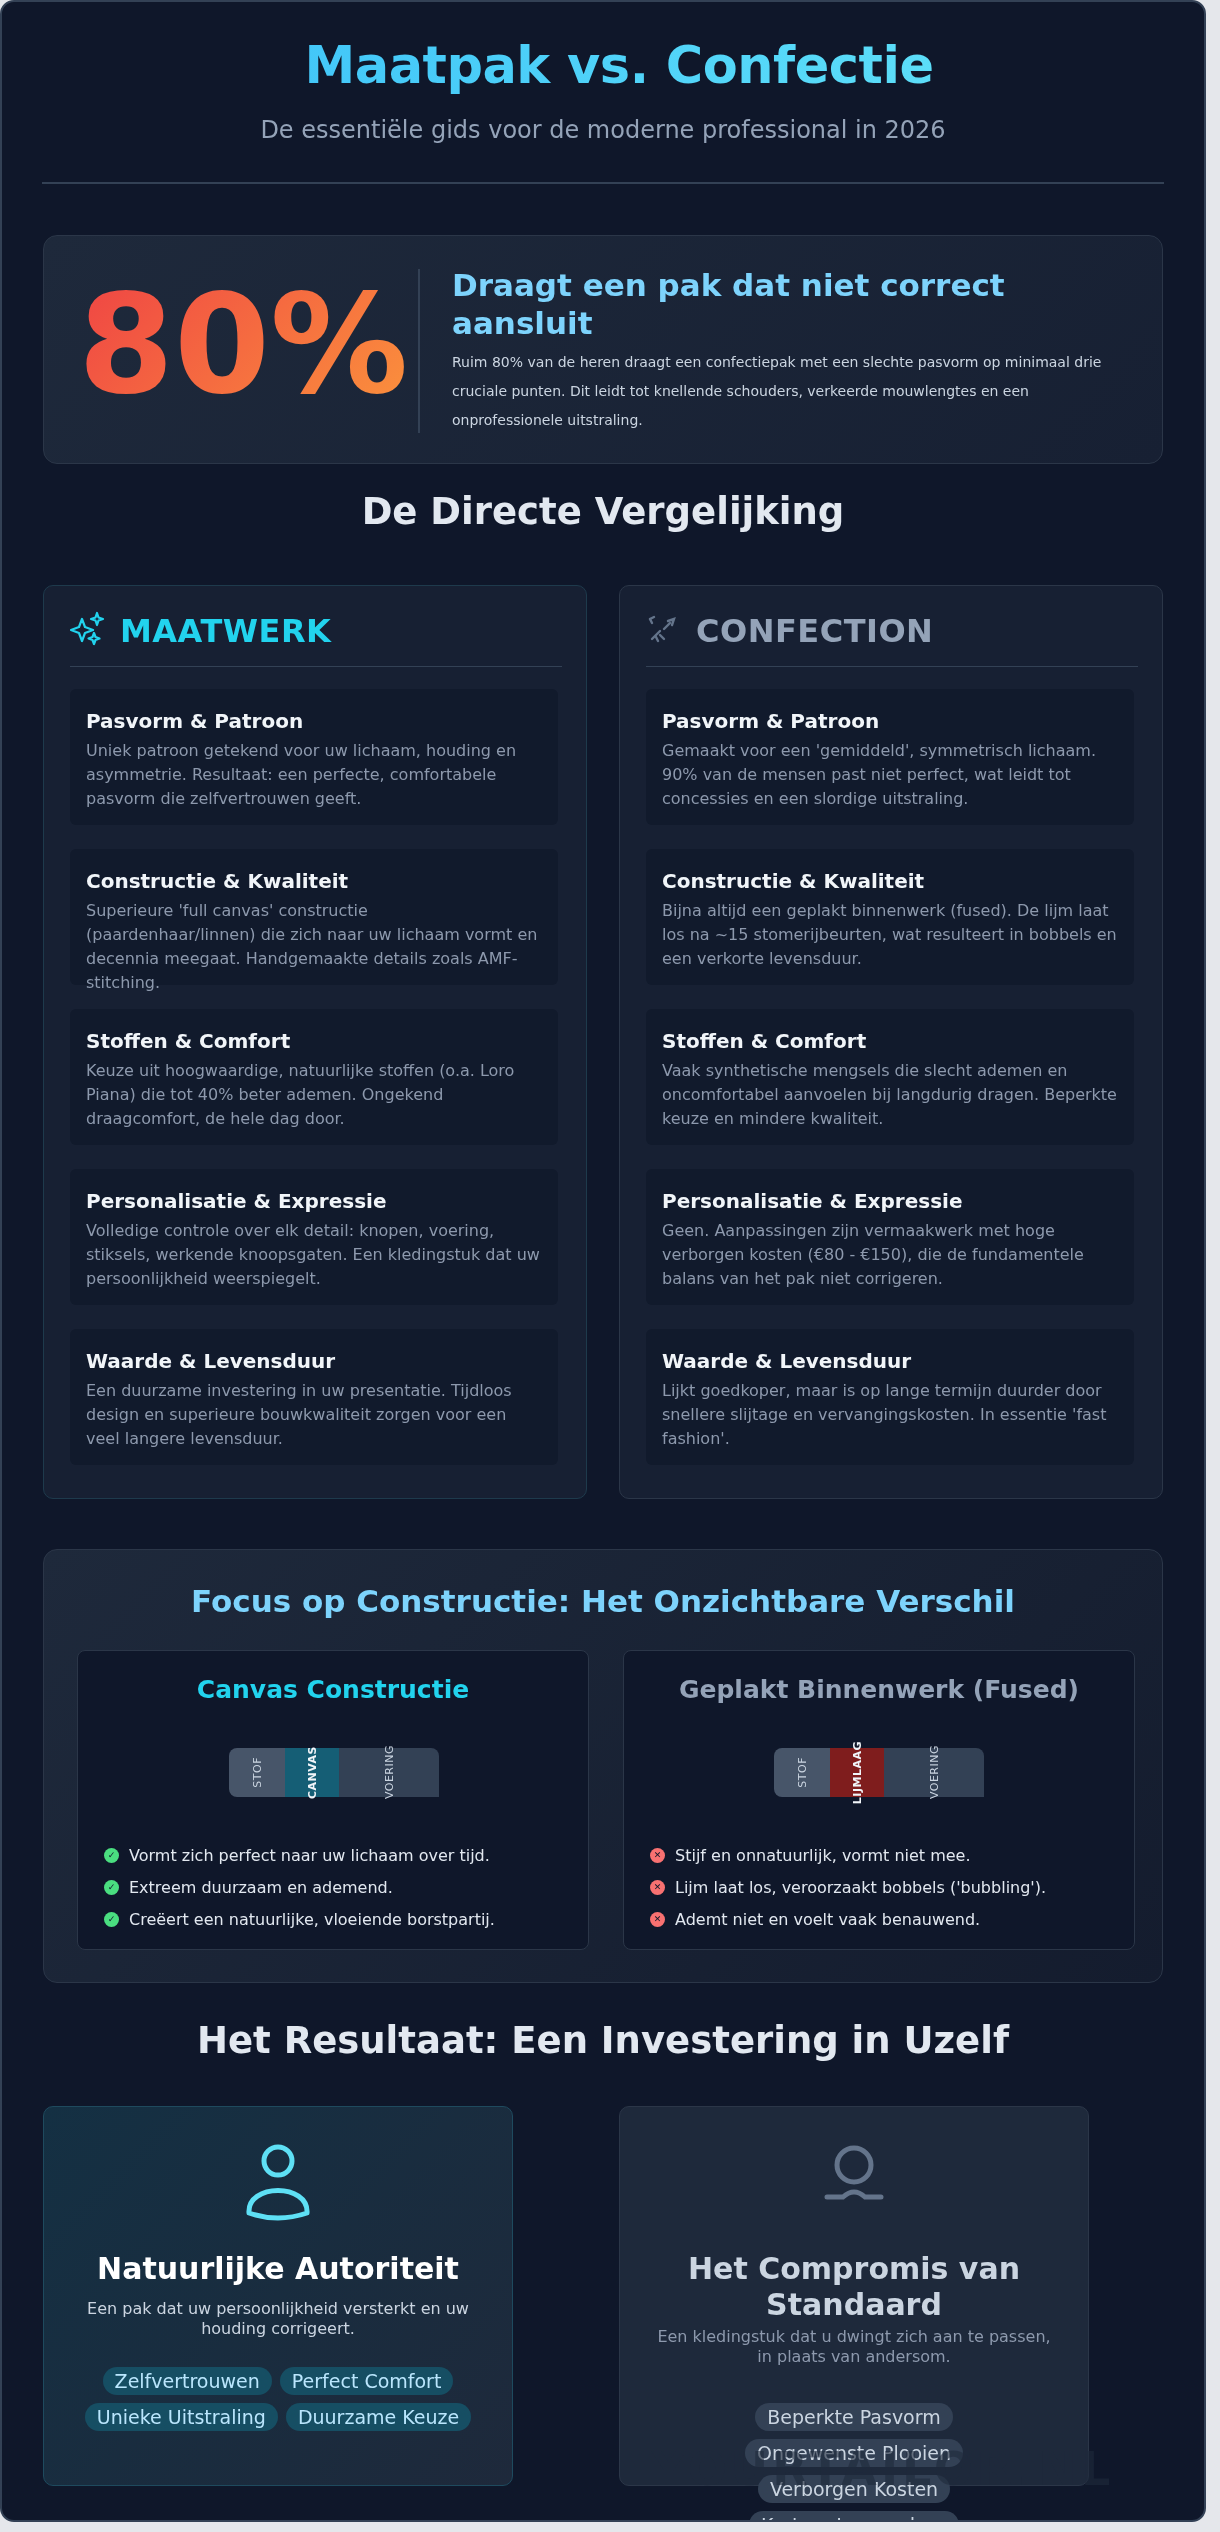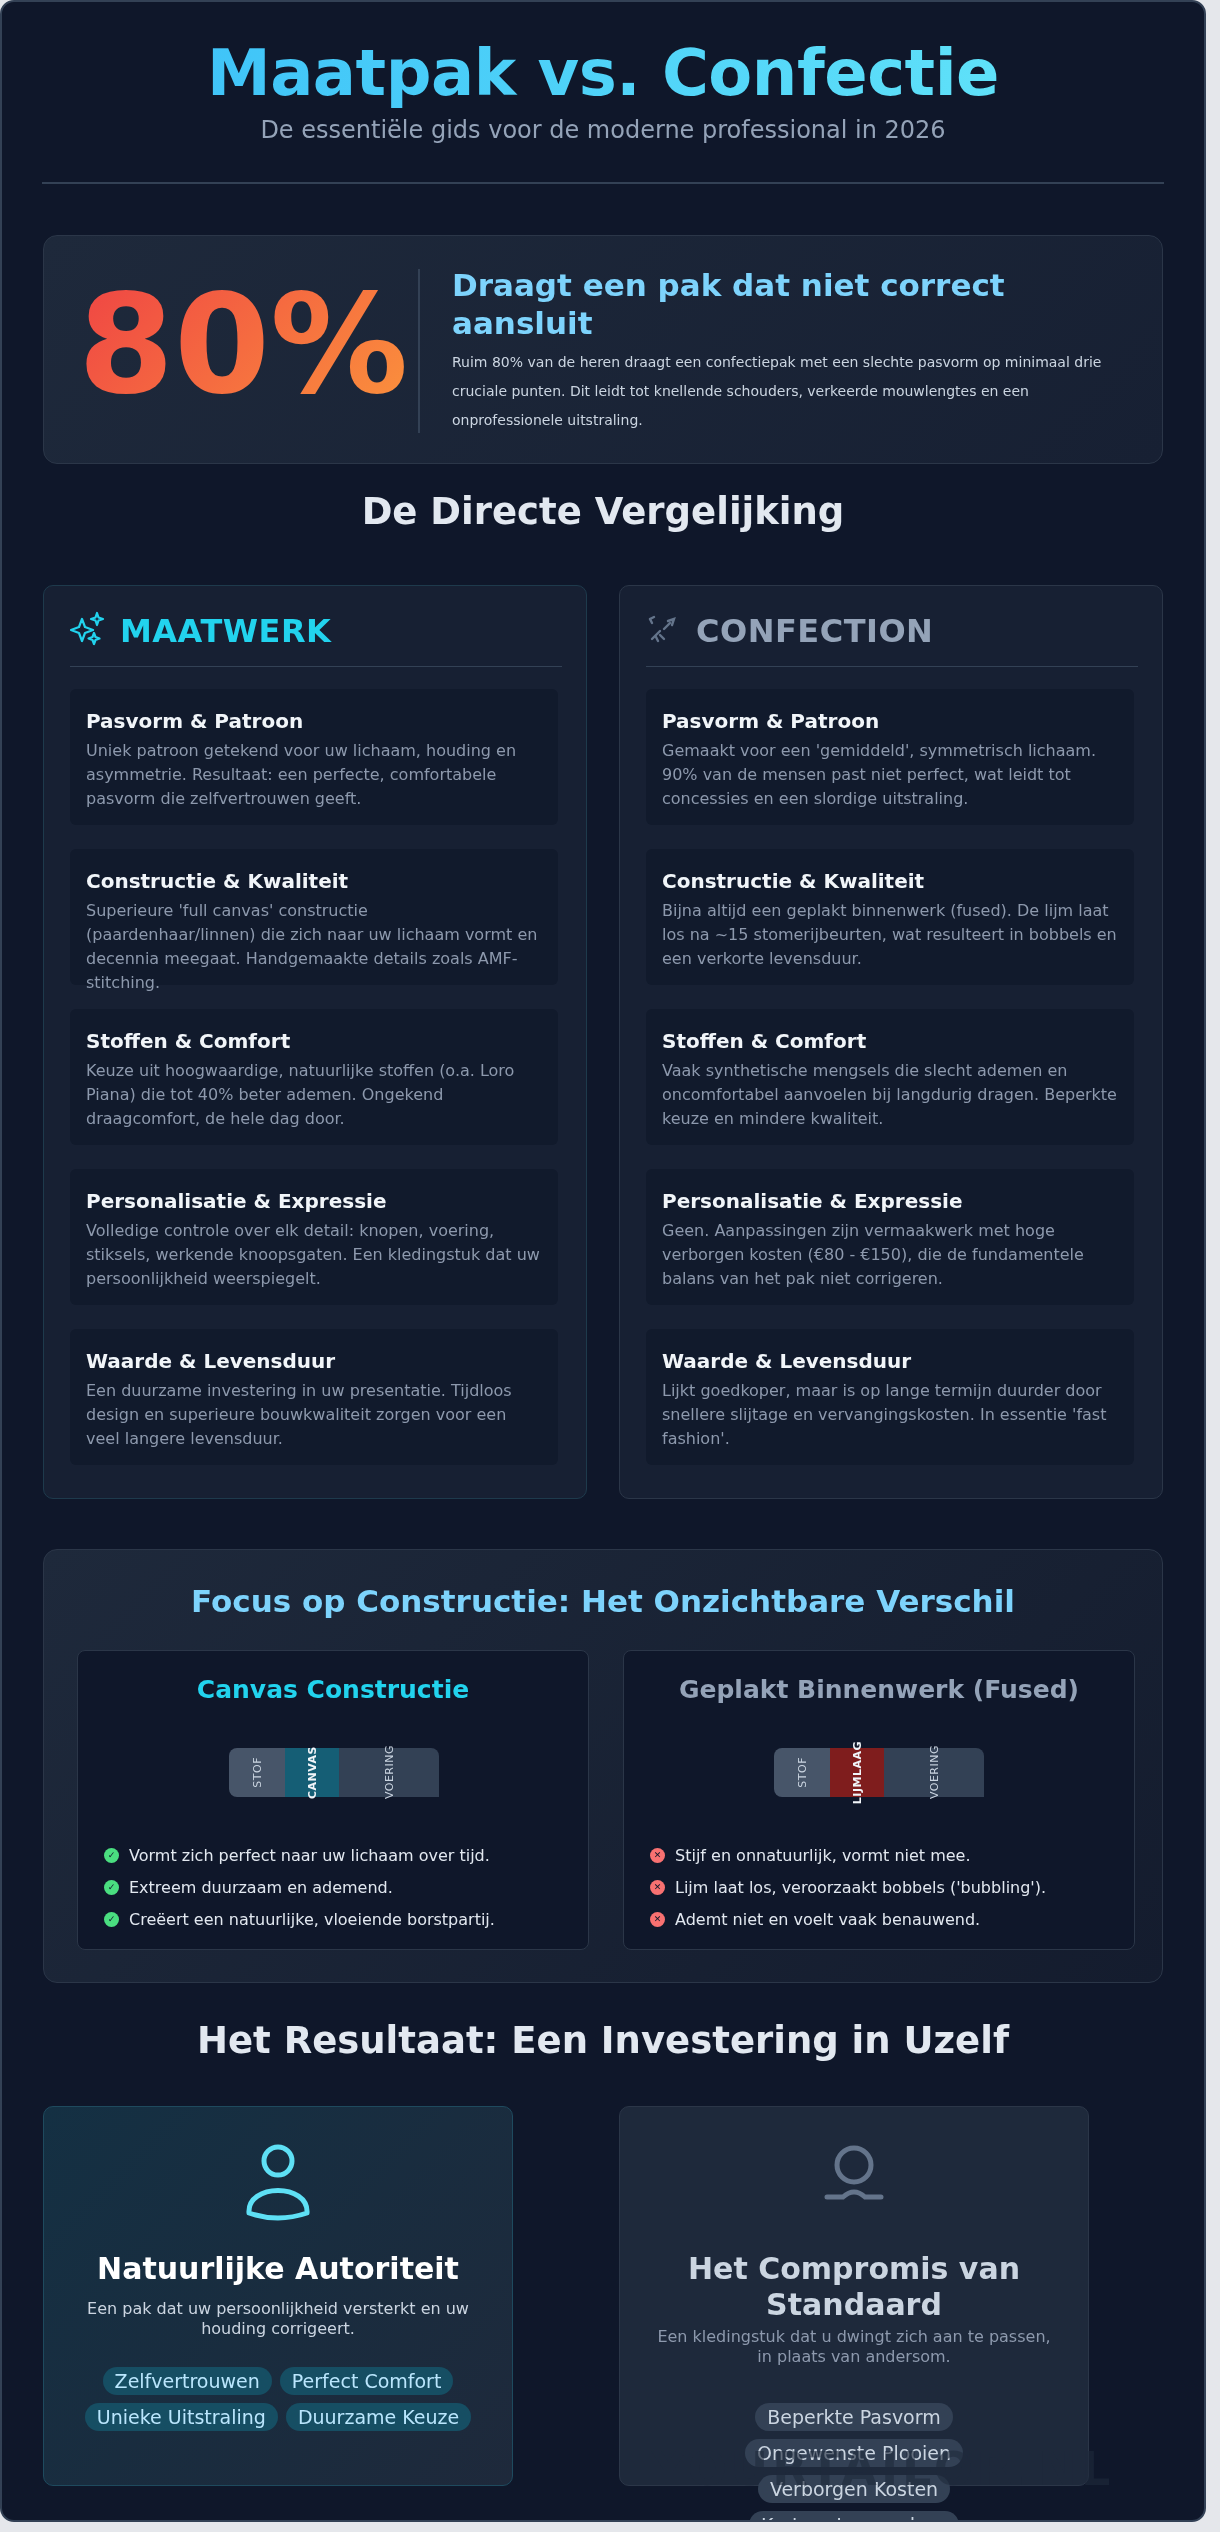--- a/index.html
+++ b/index.html
@@ -3,21 +3,21 @@
 <meta charset="utf-8">
 <style>
   * { box-sizing: border-box; margin: 0; padding: 0; }
   html, body { width: 1220px; height: 2532px; background: #e5e7eb; overflow: hidden; }
   body { font-family: "DejaVu Sans", sans-serif; color: #e2e8f0; }
   .frame {
     position: absolute; left: 0; top: 0; width: 1206px; height: 2522px;
     background: #0f172a; border: 2px solid #334155; border-radius: 14px; overflow: hidden;
   }
   .header { position: absolute; left: 0; top: 0; width: 100%; text-align: center; }
-  .title { position: absolute; left: 0; width: 100%; top: 34px; font-size: 64px; font-weight: bold; color: #4fd1f5;
+  .title { position: absolute; left: 16px; width: 100%; top: 34px; font-size: 51px; font-weight: bold; color: #4fd1f5;
     background: linear-gradient(90deg, #38bdf8, #67e8f9); -webkit-background-clip: text; background-clip: text; -webkit-text-fill-color: transparent; letter-spacing: -0.5px; }
   .subtitle { position: absolute; left: 0; width: 100%; top: 114px; font-size: 24px; color: #94a3b8; }
   .hr { position: absolute; left: 40px; right: 40px; top: 180px; height: 2px; background: #334155; }
 
   .stat { position: absolute; left: 41px; top: 233px; width: 1120px; height: 229px; border: 1px solid #2b3648; border-radius: 14px;
     background: linear-gradient(135deg, #1e293b, #172033); }
   .stat-num { position: absolute; left: 34px; top: 40px; font-size: 138px; font-weight: bold; line-height: 1;
     background: linear-gradient(135deg, #ef4444, #fb923c); -webkit-background-clip: text; background-clip: text; -webkit-text-fill-color: transparent; }
   .stat-div { position: absolute; left: 374px; top: 33px; width: 2px; height: 164px; background: #334155; }
   .stat-h { position: absolute; left: 408px; top: 30px; width: 640px; font-size: 31px; font-weight: bold; color: #7dd3fc; line-height: 38px; }

